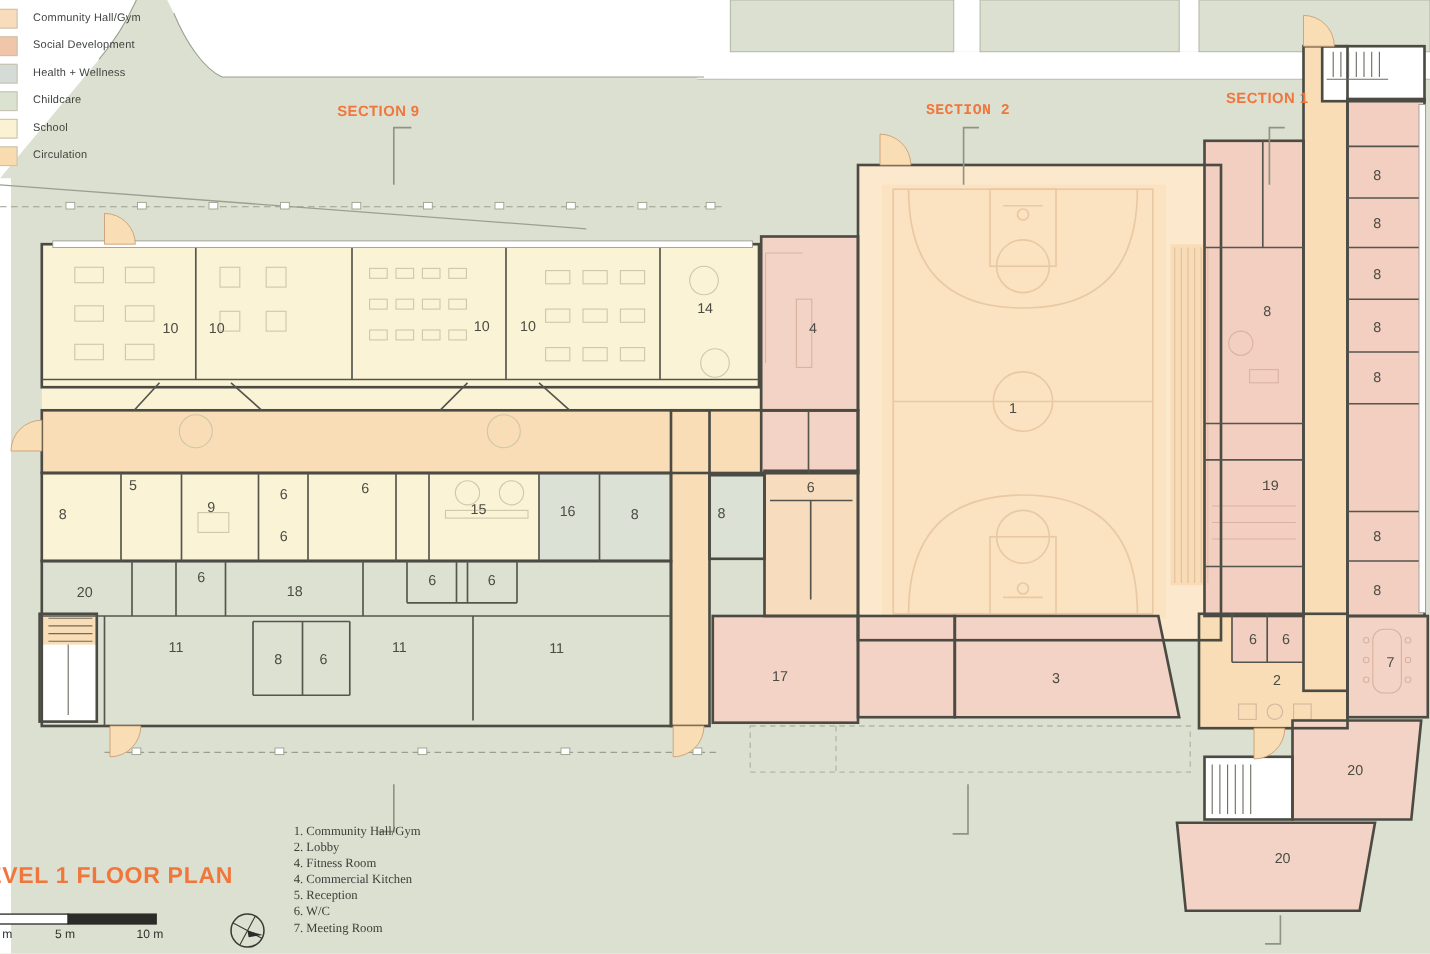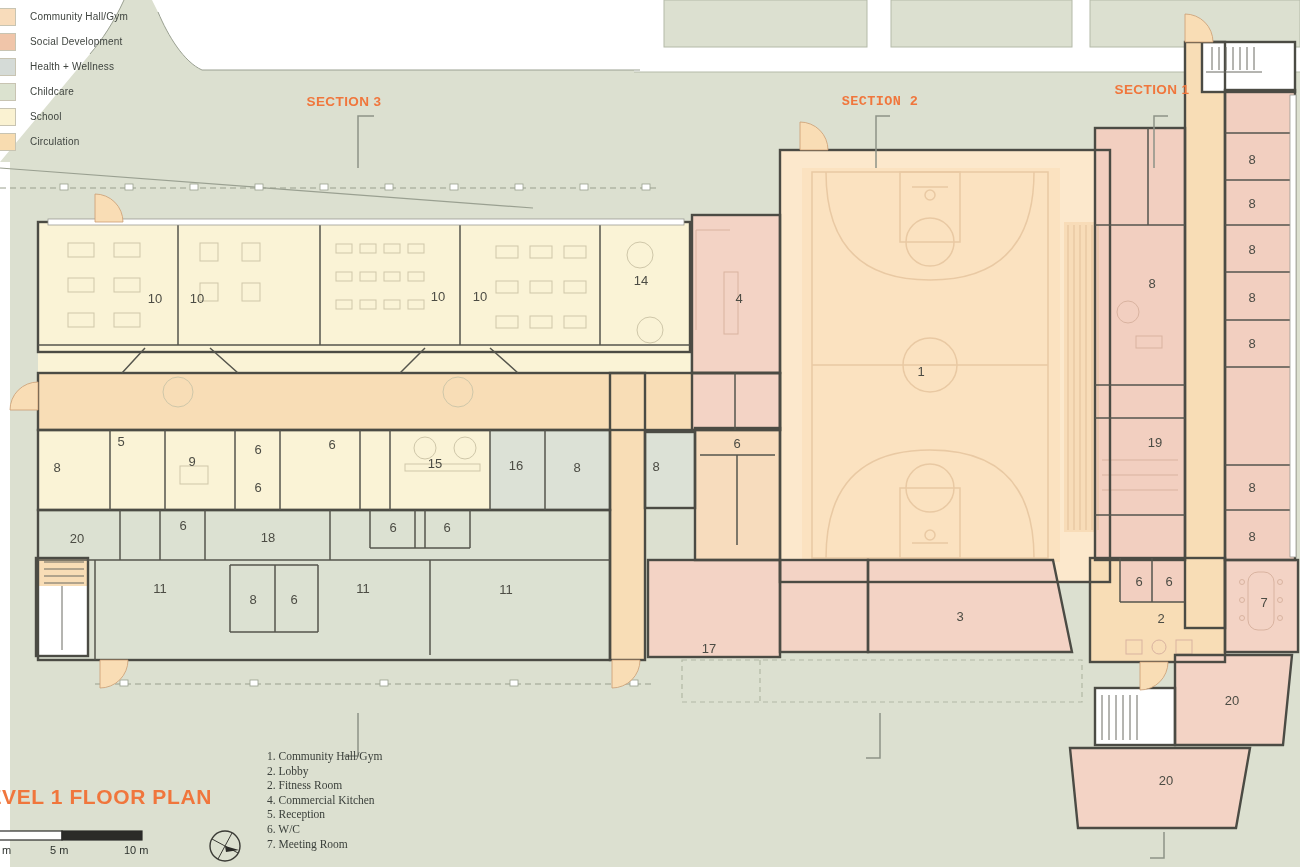--- a/index.html
+++ b/index.html
@@ -309,21 +309,21 @@
         <span class="legend-swatch" style="background: rgb(250, 242, 210);"></span>
         <span class="legend-label">School</span>
       </div>
       <div class="legend-row">
         <span class="legend-swatch" style="background: rgb(248, 220, 176);"></span>
         <span class="legend-label">Circulation</span>
       </div>
     </div>
 
 <div id="sections">
-      <div class="section-label" style="left: 344px; top: 101px;">SECTION 3</div>
+      <div class="section-label" style="left: 344px; top: 101px;">SECTION 9</div>
       <div class="section-label" style="left: 880px; top: 101px; font-family: Liberation Mono, monospace;">SECTION 2</div>
       <div class="section-label" style="left: 1152px; top: 89px;">SECTION 1</div>
     </div>
 
 <div id="room-labels">
       <span class="plan-label" style="left: 155px; top: 298px;">10</span>
       <span class="plan-label" style="left: 197px; top: 298px;">10</span>
       <span class="plan-label" style="left: 438px; top: 296px;">10</span>
       <span class="plan-label" style="left: 480px; top: 296px;">10</span>
       <span class="plan-label" style="left: 641px; top: 280px; text-align: right;">14</span>
@@ -343,24 +343,24 @@
       <span class="plan-label" style="left: 77px; top: 538px;">20</span>
       <span class="plan-label" style="left: 183px; top: 525px;">6</span>
       <span class="plan-label" style="left: 268px; top: 537px;">18</span>
       <span class="plan-label" style="left: 393px; top: 527px;">6</span>
       <span class="plan-label" style="left: 447px; top: 527px;">6</span>
       <span class="plan-label" style="left: 160px; top: 588px;">11</span>
       <span class="plan-label" style="left: 253px; top: 599px;">8</span>
       <span class="plan-label" style="left: 294px; top: 599px;">6</span>
       <span class="plan-label" style="left: 363px; top: 588px;">11</span>
       <span class="plan-label" style="left: 506px; top: 589px;">11</span>
-      <span class="plan-label" style="left: 709px; top: 648px;">17</span>
+      <span class="plan-label" style="left: 709px; top: 615px;">17</span>
       <span class="plan-label" style="left: 960px; top: 616px;">3</span>
       <span class="plan-label" style="left: 1152px; top: 283px;">8</span>
-      <span class="plan-label" style="left: 1155px; top: 442px;">19</span>
+      <span class="plan-label" style="left: 1155px; top: 442px; font-family: Liberation Mono, monospace;">19</span>
       <span class="plan-label" style="left: 1252px; top: 159px;">8</span>
       <span class="plan-label" style="left: 1252px; top: 203px;">8</span>
       <span class="plan-label" style="left: 1252px; top: 249px;">8</span>
       <span class="plan-label" style="left: 1252px; top: 297px;">8</span>
       <span class="plan-label" style="left: 1252px; top: 343px;">8</span>
       <span class="plan-label" style="left: 1252px; top: 487px;">8</span>
       <span class="plan-label" style="left: 1252px; top: 536px;">8</span>
       <span class="plan-label" style="left: 1139px; top: 581px;">6</span>
       <span class="plan-label" style="left: 1169px; top: 581px;">6</span>
       <span class="plan-label" style="left: 1161px; top: 618px;">2</span>
@@ -379,20 +379,20 @@
 
 <svg id="north-arrow" width="40" height="40" viewBox="0 0 40 40">
   <circle cx="20" cy="20" r="15" fill="none" stroke="#3a3a35" stroke-width="1.4"></circle>
   <path d="M7,13 L33,27 M13,33 L27,7" stroke="#3a3a35" stroke-width="1"></path>
   <path d="M20,20 L34,24 L21,26 Z" fill="#2b2b28"></path>
 </svg>
 
 <div id="rl-col-0" class="rl-col">
       <div class="rl-line">1. Community Hall/Gym</div>
       <div class="rl-line">2. Lobby</div>
-      <div class="rl-line">2. Fitness Room</div>
+      <div class="rl-line">4. Fitness Room</div>
       <div class="rl-line">4. Commercial Kitchen</div>
       <div class="rl-line">5. Reception</div>
       <div class="rl-line">6. W/C</div>
       <div class="rl-line">7. Meeting Room</div>
     </div>
 
 </div>
 
 </body></html>

